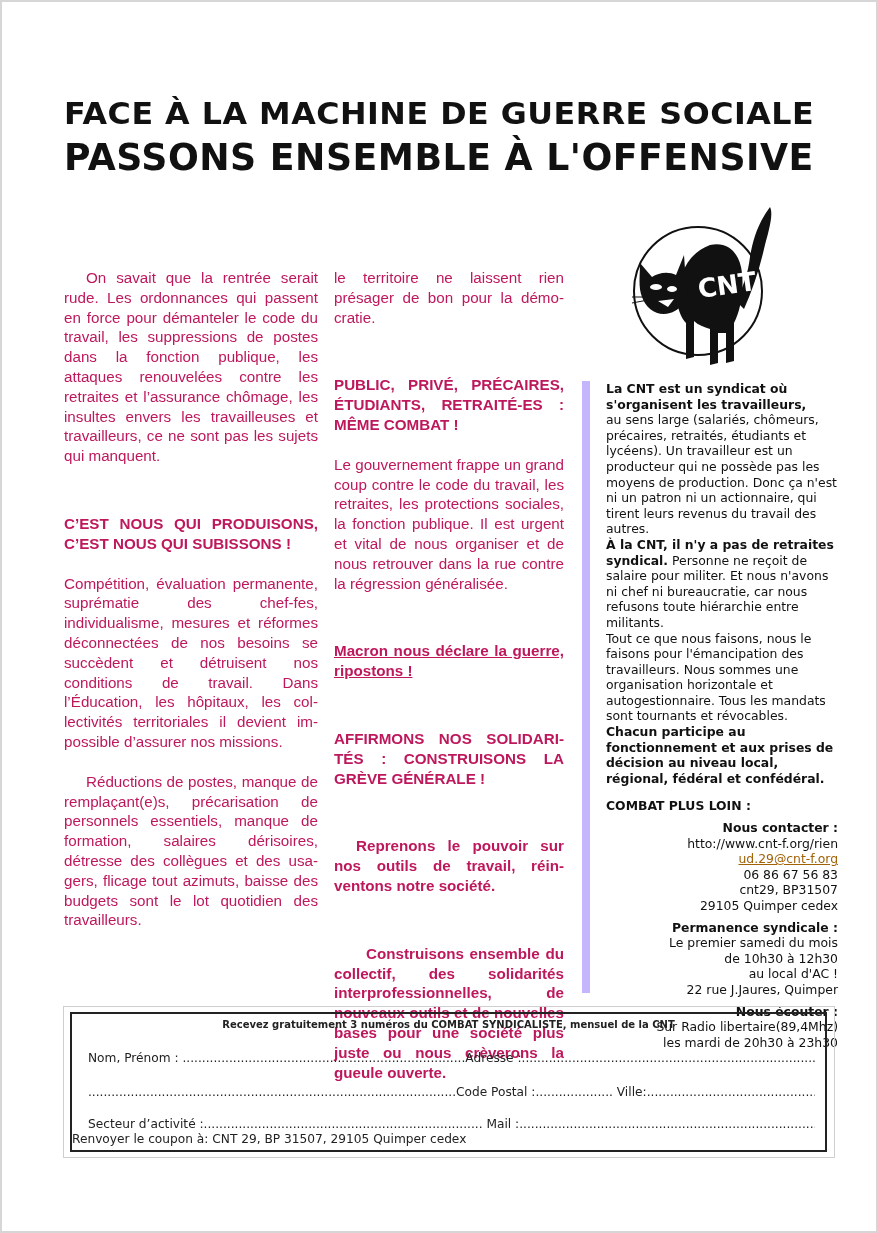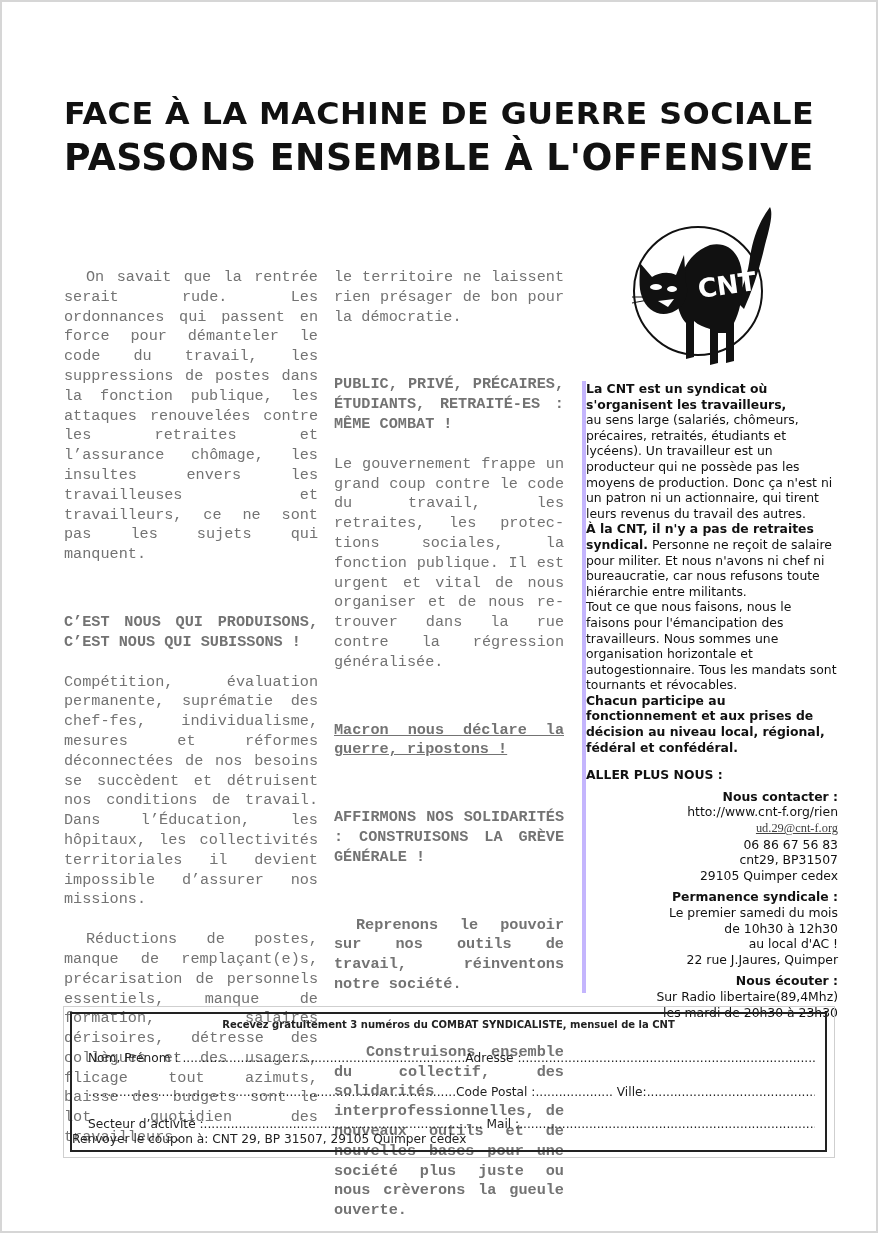--- a/index.html
+++ b/index.html
@@ -19,51 +19,51 @@
     font-family: "DejaVu Sans", sans-serif;
     font-weight: bold; color: #111;
     text-align: justify; text-align-last: justify;
     white-space: nowrap;
     transform-origin: left top;
   }
   .headline.l1 { top: 95px; font-size: 31px; letter-spacing: 0.5px; }
   .headline.l2 { top: 136px; font-size: 37px; letter-spacing: 0.5px; }
   .col {
     position: absolute;
-    font-family: Liberation Mono, monospace;
+    font-family: Liberation Sans, sans-serif;
     font-size: 15.2px;
     line-height: 19.8px;
     text-align: justify;
     hyphens: manual;
-    color: #737373;
+    color: #be185d;
   }
   .col p { margin-bottom: 20px; }
   .col p.ind { text-indent: 22px; }
   .col p.tight { margin-bottom: 0; }
   .col .bold { font-weight: bold; margin-top: 48px; }
   .col .ul { text-decoration: underline; }
   .col1 { left: 64px; top: 268px; width: 254px; }
   .col2 { left: 334px; top: 268px; width: 230px; }
   .logo {
     position: absolute; left: 618px; top: 193px; width: 160px; height: 180px;
   }
   .sidebar {
     position: absolute; left: 582px; top: 381px; width: 256px; height: 612px;
-    border-left: 4px solid #c4b5fd;
-    padding-left: 0;
+    border-left: 8px solid #c4b5fd;
+    padding-left: 16px;
     font-family: "DejaVu Sans", sans-serif;
     font-size: 12.4px;
     line-height: 15.6px;
     color: #111;
   }
   .sidebar .b { font-weight: bold; }
   .sidebar .center { text-align: right; }
   .sidebar .gap { height: 12px; }
   .sidebar .gap-s { height: 6px; }
-  .sidebar a { color: #404040; text-decoration: underline; font-family: Liberation Serif, serif; }
+  .sidebar a { color: #a16207; text-decoration: underline; }
   .coupon-outer {
     position: absolute; left: 63px; top: 1006px; width: 772px; height: 152px;
     border: 1px solid #cfcfcf;
   }
   .coupon {
     position: absolute; left: 70px; top: 1012px; width: 757px; height: 140px;
     border: 2px solid #222;
     font-family: "DejaVu Sans", sans-serif;
     font-size: 12.2px;
     color: #222;
@@ -126,21 +126,21 @@
   </svg>
 </div>
 
 <aside class="sidebar">
   <div class="b">La CNT est un syndicat où s'organisent les travailleurs,</div>
   <div>au sens large (salariés, chômeurs, précaires, retraités, étudiants et lycéens). Un travailleur est un producteur qui ne possède pas les moyens de production. Donc ça n'est ni un patron ni un actionnaire, qui tirent leurs revenus du travail des autres.</div>
   <div><span class="b">À la CNT, il n'y a pas de retraites syndical.</span> <span>Personne ne reçoit de salaire pour militer. Et nous n'avons ni chef ni bureaucratie, car nous refusons toute hiérarchie entre militants.</span></div>
   <div>Tout ce que nous faisons, nous le faisons pour l'émancipation des travailleurs. Nous sommes une organisation horizontale et autogestionnaire. Tous les mandats sont tournants et révocables.</div>
   <div class="b">Chacun participe au fonctionnement et aux prises de décision au niveau local, régional, fédéral et confédéral.</div>
   <div class="gap"></div>
-  <div class="b">ALLER PLUS NOUS :</div>
+  <div class="b">COMBAT PLUS LOIN :</div>
   <div class="gap-s"></div>
   <div class="center">
     <div class="b">Nous contacter :</div>
     <div>htto://www.cnt-f.org/rien</div>
     <div><a>ud.29@cnt-f.org</a></div>
     <div>06 86 67 56 83</div>
     <div>cnt29, BP31507</div>
     <div>29105 Quimper cedex</div>
   </div>
   <div class="gap-s"></div>

